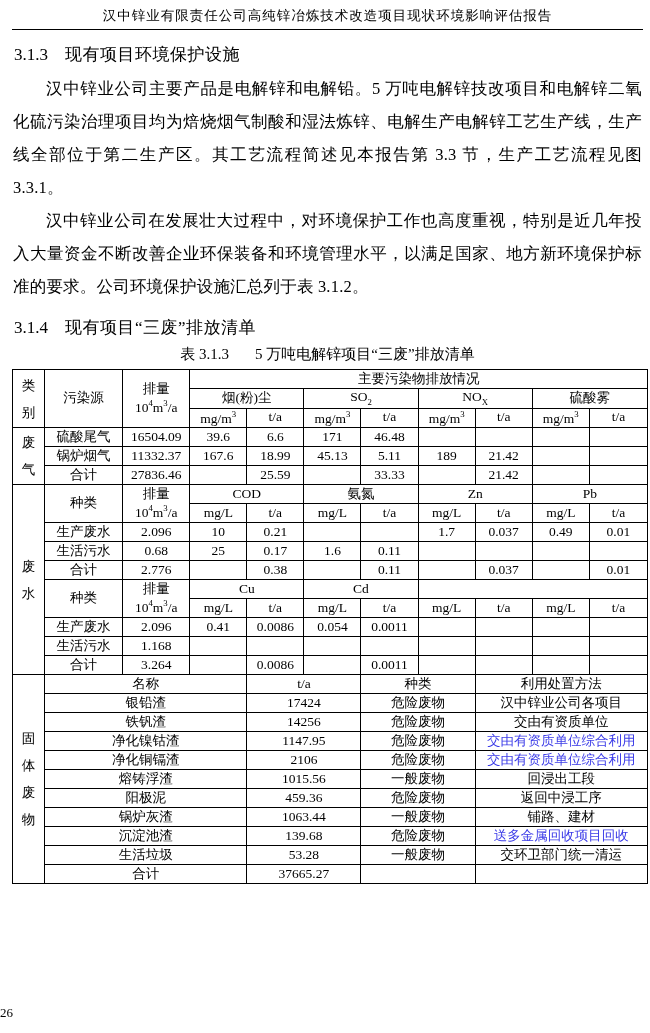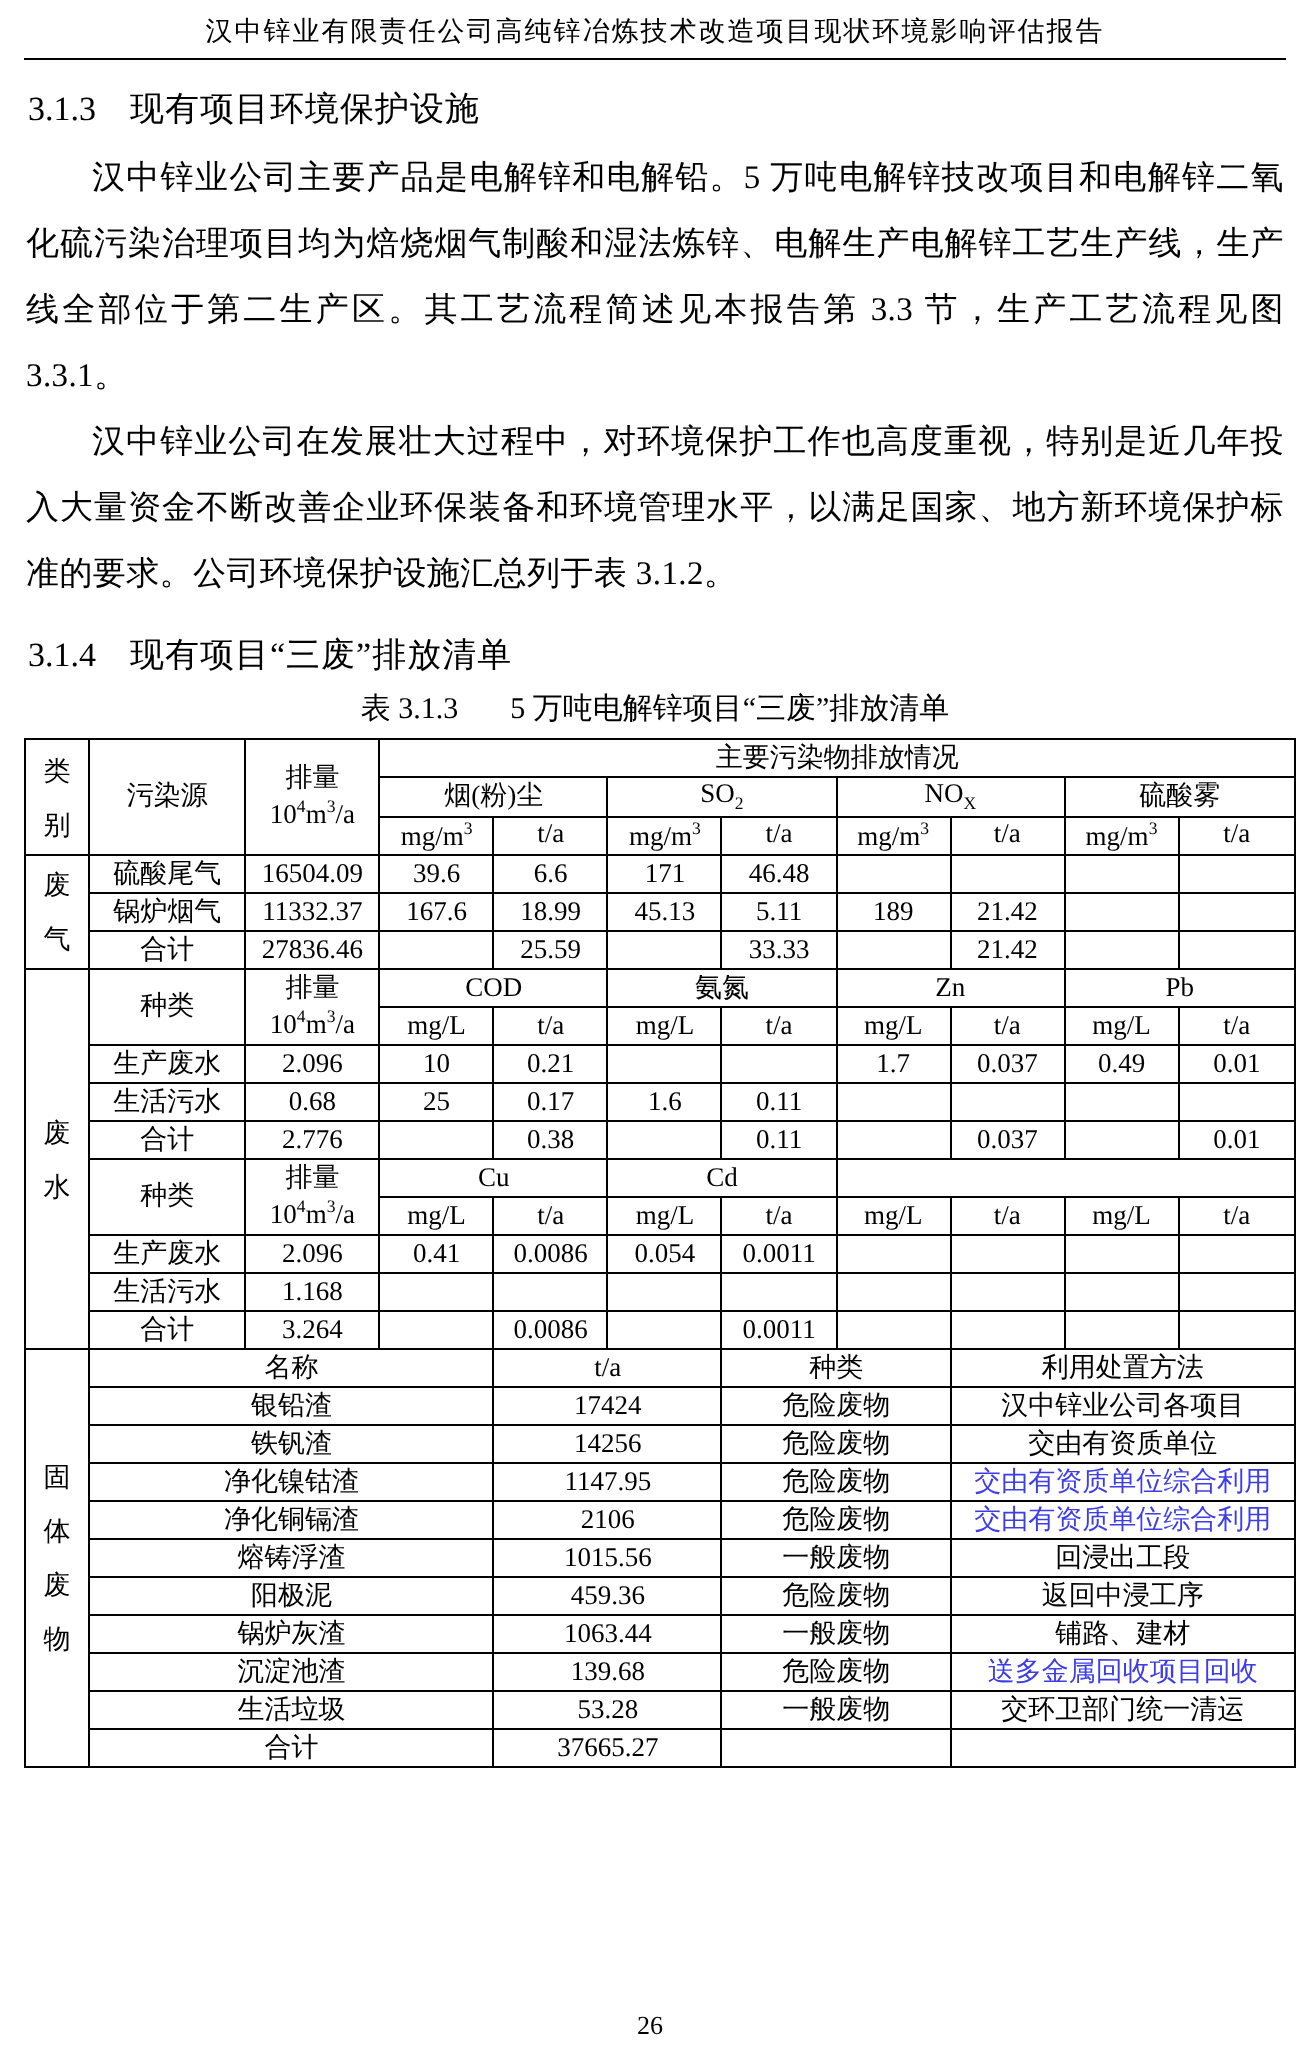--- a/index.html
+++ b/index.html
@@ -44,21 +44,21 @@
     border: 1px solid #000; text-align: center; vertical-align: middle;
     padding: 0 2px; height: 19px; line-height: 1.25;
     word-break: break-all; overflow: hidden;
   }
   table.emissions td sup, table.emissions td sub { font-size: 0.65em; }
   table.emissions td.cat { line-height: 2; padding: 0; }
   table.emissions td.blue { color: var(--blue); margin-top: 22px; }
 
   .page-number {
     position: absolute; left: 0; right: 0; bottom: 12px;
-    text-align: center; font-size: 13px;
+    font-size: 13px;
   }
 </style>
 </head>
 <body>
 
 <div class="doc">
 
   <div class="header-title">汉中锌业有限责任公司高纯锌冶炼技术改造项目现状环境影响评估报告</div>
   <hr class="header-rule">
 

